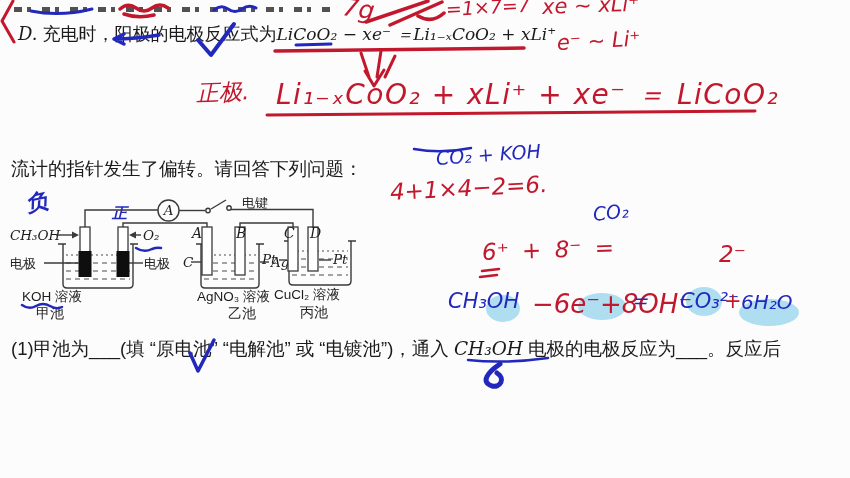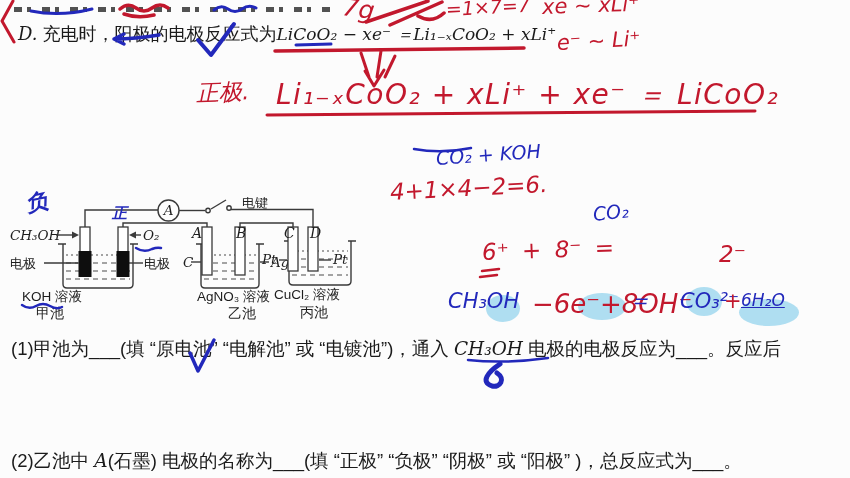--- a/index.html
+++ b/index.html
@@ -29,24 +29,24 @@
 </style>
 </head>
 <body>
 
 <div class="page">
 
   <div class="cropped-strip"></div>
 
   <div class="printed" style="left:18px;top:23px;font-size:18px;"><span class="math">D.</span>&nbsp;<span>充电时，阳极的电极反应式为</span><span class="math" style="font-size:17px;">LiCoO₂ − xe⁻ ＝Li₁₋ₓCoO₂ + xLi⁺</span></div>
 
+  <div class="printed" style="left:11px;top:158px;">流计的指针发生了偏转。请回答下列问题：</div>
 
   <div class="printed" style="left:11px;top:338px;"><span>(1)甲池为___(填 “原电池” “电解池” 或 “电镀池”)，通入 </span><span class="math">CH₃OH</span><span> 电极的电极反应为___。反应后</span></div>
 
-  <div class="printed" style="left:11px;top:450px;"><span>(2)乙池中 </span><span class="math">A</span><span>(石墨) 电极的名称为___(填 “正极” “负极” “阴极” 或 “阳极” )，总反应式为___。</span></div>
 
   <div class="hl" style="left:486px;top:295px;width:34px;height:27px;"></div>
   <div class="hl" style="left:578px;top:293px;width:48px;height:27px;"></div>
   <div class="hl" style="left:686px;top:287px;width:36px;height:29px;"></div>
   <div class="hl" style="left:739px;top:299px;width:60px;height:27px;"></div>
 
   <span class="hw red" style="left:343px;top:-6px;font-size:25px;transform:rotate(8deg);">7g</span>
   <span class="hw red" style="left:446px;top:0px;font-size:19px;transform:rotate(-3deg);">=1×7=7</span>
   <span class="hw red" style="left:542px;top:-3px;font-size:21px;transform:rotate(-2deg);">xe ~ xLi⁺</span>
   <span class="hw red" style="left:557px;top:33px;font-size:21px;transform:rotate(-3deg);">e⁻ ~ Li⁺</span>
@@ -55,21 +55,21 @@
   <span class="hw blue" style="left:436px;top:149px;font-size:19px;transform:rotate(-4deg);">CO₂ + KOH</span>
   <span class="hw red" style="left:390px;top:181px;font-size:23px;transform:rotate(-3deg);">4+1×4−2=6.</span>
   <span class="hw blue" style="left:593px;top:205px;font-size:19px;transform:rotate(-6deg);">CO₂</span>
   <span class="hw red" style="left:482px;top:241px;font-size:23px;word-spacing:6px;transform:rotate(-2deg);">6⁺ + 8⁻ =</span>
   <span class="hw red" style="left:719px;top:243px;font-size:23px;">2⁻</span>
   <span class="hw blue" style="left:448px;top:291px;font-size:21px;">CH₃OH</span>
   <span class="hw red" style="left:532px;top:291px;font-size:26px;">−6e⁻+8OH⁻</span>
   <span class="hw blue" style="left:628px;top:289px;font-size:23px;">＝</span>
   <span class="hw blue" style="left:668px;top:291px;font-size:21px;margin-left:12px;">CO₃²⁻</span>
   <span class="hw red" style="left:724px;top:291px;font-size:21px;">+</span>
-  <span class="hw blue" style="left:741px;top:292px;font-size:17px;text-decoration:underline;">6H₂O</span>
+  <span class="hw blue" style="left:741px;top:292px;font-size:20px;">6H₂O</span>
   <span class="hw blue" style="left:26px;top:194px;font-size:22px;font-weight:bold;transform:rotate(-12deg);">负</span>
   <span class="hw blue" style="left:112px;top:206px;font-size:15px;font-weight:bold;">正</span>
 
   <svg class="diagram" width="390" height="150" viewBox="0 0 390 150">
 
     <path class="wire" d="M77,30 V13 H150"></path>
     <circle class="wire" cx="160.5" cy="13.5" r="10.5"></circle>
     <text class="dg-math" x="160.5" y="18" text-anchor="middle">A</text>
     <path class="wire" d="M171,13.5 H197"></path>
     <circle class="wire" cx="200" cy="13.5" r="2.2"></circle>

